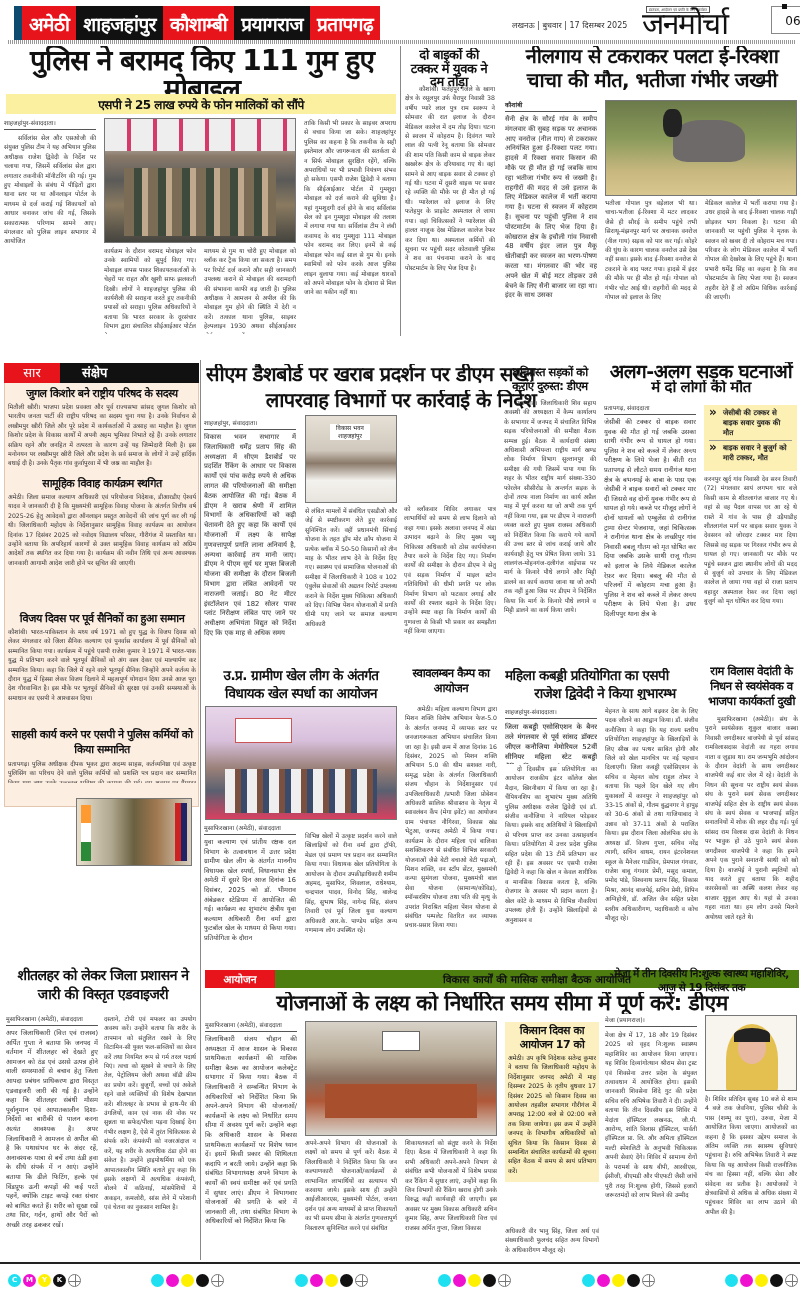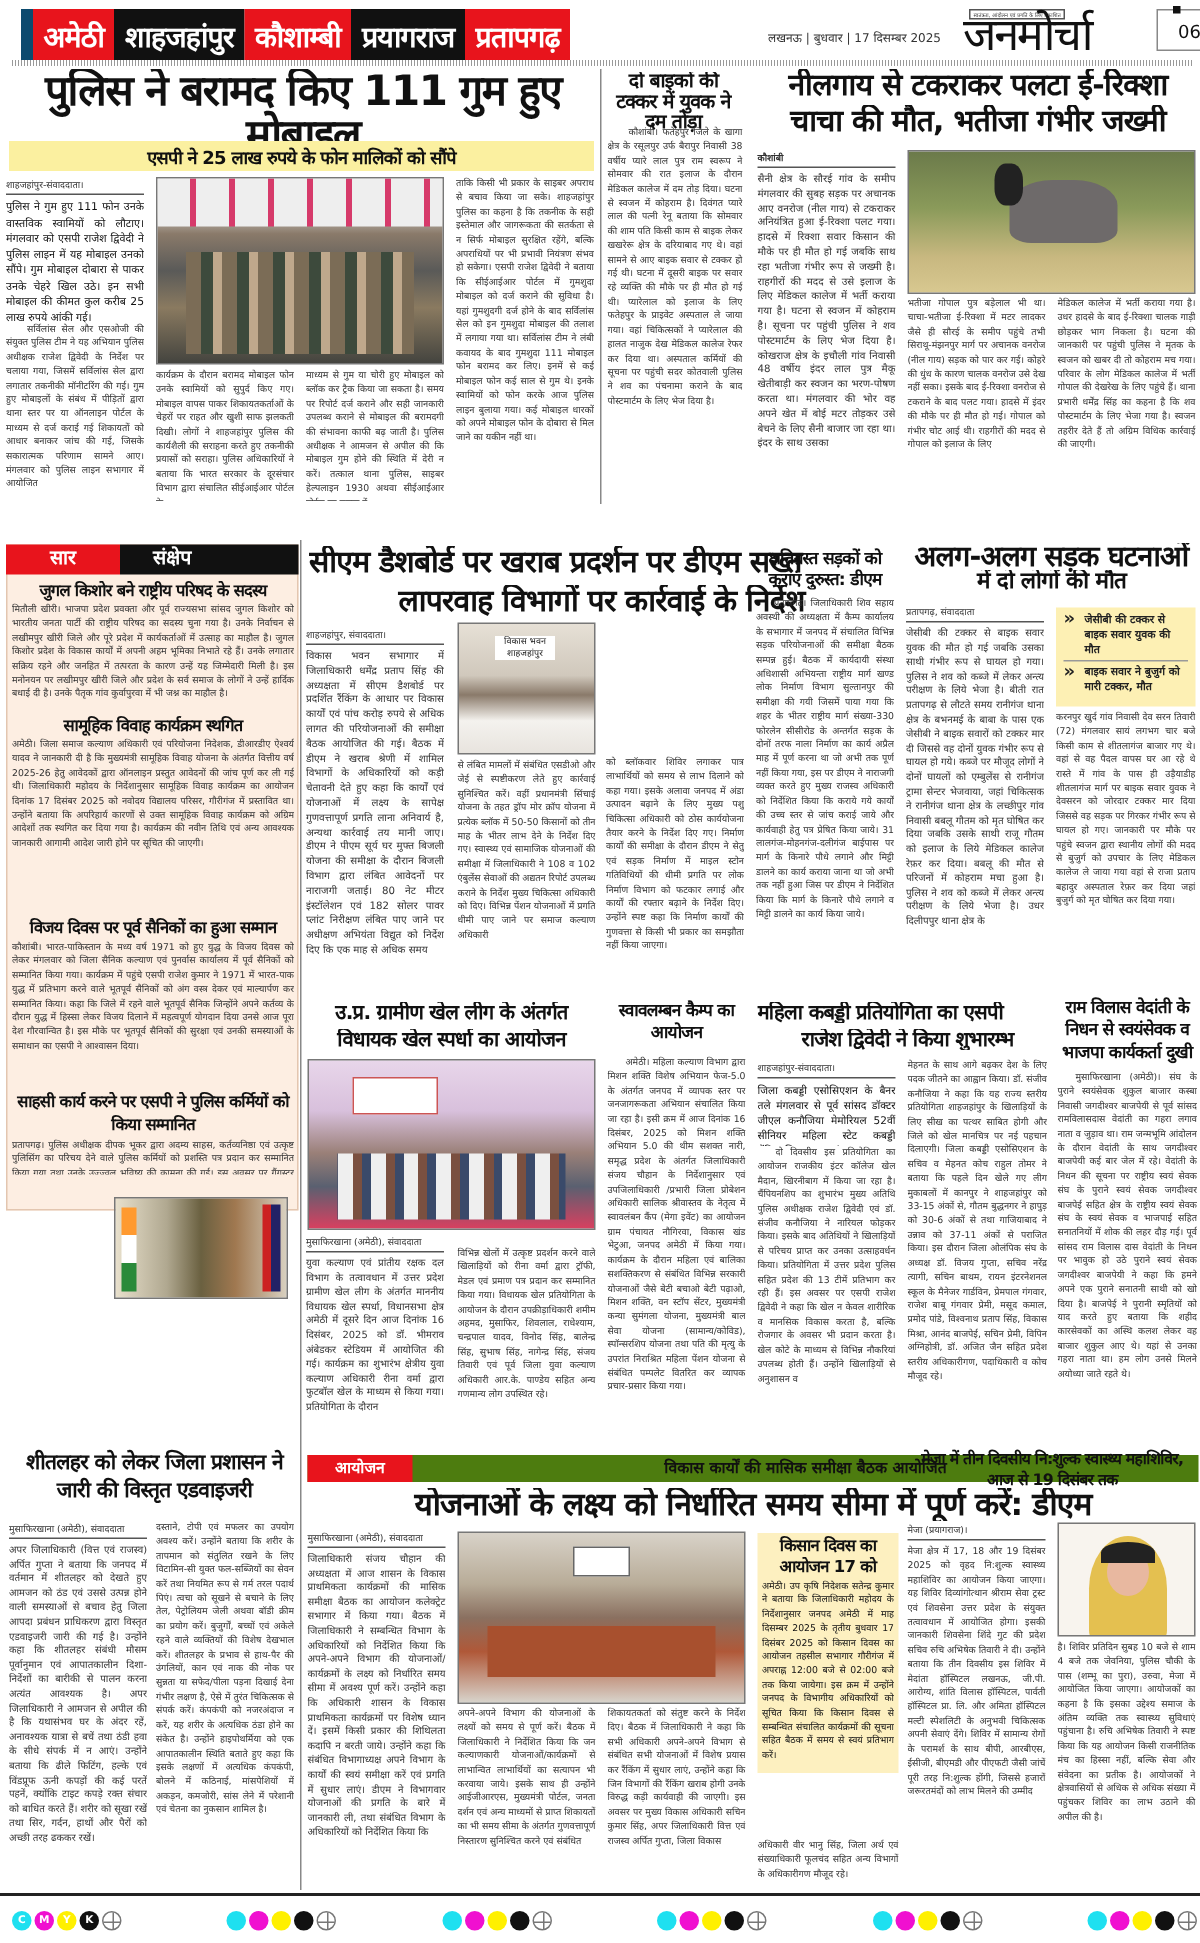--- a/index.html
+++ b/index.html
@@ -45,21 +45,20 @@
   </div>
 </div>
 <div class="abs rule-dots" style="left:8px;top:40px;width:788px"></div>
 
 <div class="abs hd" style="left:8px;top:46px;width:388px;font-size:28px;letter-spacing:-1px">पुलिस ने बरामद किए 111 गुम हुए मोबाइल</div>
 <div class="abs" style="left:6px;top:94px;width:390px;height:20px;background:#fbf0a0;text-align:center">
   <span class="sub-hd" style="font-size:12px;line-height:20px">एसपी ने 25 लाख रुपये के फोन मालिकों को सौंपे</span>
 </div>
 <div class="abs" style="left:4px;top:118px;width:92px;height:218px">
   <div class="byline">शाहजहांपुर-संवाददाता।</div>
-  <div class="txt" style="font-size:7.2px;line-height:10.5px;color:#111;height:82px">पुलिस ने गुम हुए 111 फोन उनके वास्तविक स्वामियों को लौटाए। मंगलवार को एसपी राजेश द्विवेदी ने पुलिस लाइन में यह मोबाइल उनको सौंपे। गुम मोबाइल दोबारा से पाकर उनके चेहरे खिल उठे। इन सभी मोबाइल की कीमत कुल करीब 25 लाख रुपये आंकी गई।</div>
   <div class="txt" style="height:110px;text-indent:14px">सर्विलांस सेल और एसओजी की संयुक्त पुलिस टीम ने यह अभियान पुलिस अधीक्षक राजेश द्विवेदी के निर्देश पर चलाया गया, जिसमें सर्विलांस सेल द्वारा लगातार तकनीकी मॉनीटरिंग की गई। गुम हुए मोबाइलों के संबंध में पीड़ितों द्वारा थाना स्तर पर या ऑनलाइन पोर्टल के माध्यम से दर्ज कराई गई शिकायतों को आधार बनाकर जांच की गई, जिसके सकारात्मक परिणाम सामने आए। मंगलवार को पुलिस लाइन सभागार में आयोजित</div>
 </div>
 <div class="photo" style="left:104px;top:118px;width:192px;height:125px;background:linear-gradient(180deg,#d8d6d2 0%,#c9c5bf 18%,#8a7a6a 30%,#5a5a58 50%,#8a7a60 70%,#44443f 100%)">
   <div style="position:absolute;left:0;top:0;width:100%;height:26%;background:repeating-linear-gradient(90deg,#eee 0 22px,#d63a6a 22px 26px)"></div>
   <div style="position:absolute;left:10%;top:40%;width:80%;height:55%;background:repeating-linear-gradient(90deg,#7b6c56 0 10px,#3d4a3c 10px 18px,#bfa88c 18px 24px)"></div>
 </div>
 <div class="abs txt" style="left:104px;top:246px;width:92px;height:88px">कार्यक्रम के दौरान बरामद मोबाइल फोन उनके स्वामियों को सुपुर्द किए गए। मोबाइल वापस पाकर शिकायतकर्ताओं के चेहरों पर राहत और खुशी साफ झलकती दिखी। लोगों ने शाहजहांपुर पुलिस की कार्यशैली की सराहना करते हुए तकनीकी प्रयासों को सराहा। पुलिस अधिकारियों ने बताया कि भारत सरकार के दूरसंचार विभाग द्वारा संचालित सीईआईआर पोर्टल के</div>
 <div class="abs txt" style="left:204px;top:246px;width:92px;height:88px">माध्यम से गुम या चोरी हुए मोबाइल को ब्लॉक कर ट्रैक किया जा सकता है। समय पर रिपोर्ट दर्ज कराने और सही जानकारी उपलब्ध कराने से मोबाइल की बरामदगी की संभावना काफी बढ़ जाती है। पुलिस अधीक्षक ने आमजन से अपील की कि मोबाइल गुम होने की स्थिति में देरी न करें। तत्काल थाना पुलिस, साइबर हेल्पलाइन 1930 अथवा सीईआईआर पोर्टल पर सूचना दें,</div>
 <div class="abs txt" style="left:304px;top:118px;width:92px;height:216px">ताकि किसी भी प्रकार के साइबर अपराध से बचाव किया जा सके। शाहजहांपुर पुलिस का कहना है कि तकनीक के सही इस्तेमाल और जागरूकता की सतर्कता से न सिर्फ मोबाइल सुरक्षित रहेंगे, बल्कि अपराधियों पर भी प्रभावी नियंत्रण संभव हो सकेगा। एसपी राजेश द्विवेदी ने बताया कि सीईआईआर पोर्टल में गुमशुदा मोबाइल को दर्ज कराने की सुविधा है। यहां गुमशुदगी दर्ज होने के बाद सर्विलांस सेल को इन गुमशुदा मोबाइल की तलाश में लगाया गया था। सर्विलांस टीम ने लंबी कवायद के बाद गुमशुदा 111 मोबाइल फोन बरामद कर लिए। इनमें से कई मोबाइल फोन कई साल से गुम थे। इनके स्वामियों को फोन करके आज पुलिस लाइन बुलाया गया। कई मोबाइल धारकों को अपने मोबाइल फोन के दोबारा से मिल जाने का यकीन नहीं था।</div>
 
@@ -76,21 +75,21 @@
 </div>
 <div class="photo" style="left:605px;top:100px;width:192px;height:96px;background:linear-gradient(180deg,#6b7a4a 0%,#8a9a5a 40%,#c8b880 75%,#d8c890 100%)">
   <div style="position:absolute;left:35%;top:20%;width:38%;height:45%;background:#6e6a6a;border-radius:40% 40% 20% 20%"></div>
   <div style="position:absolute;left:30%;top:8%;width:10%;height:30%;background:#222;border-radius:40%"></div>
 </div>
 <div class="abs txt" style="left:605px;top:198px;width:92px;height:136px">भतीजा गोपाल पुत्र बड़ेलाल भी था। चाचा-भतीजा ई-रिक्शा में मटर लादकर जैसे ही सौरई के समीप पहुंचे तभी सिराथू-मंझनपुर मार्ग पर अचानक वनरोज (नील गाय) सड़क को पार कर गई। कोहरे की धुंध के कारण चालक वनरोज उसे देख नहीं सका। इसके बाद ई-रिक्शा वनरोज से टकराने के बाद पलट गया। हादसे में इंदर की मौके पर ही मौत हो गई। गोपाल को गंभीर चोट आई थी। राहगीरों की मदद से गोपाल को इलाज के लिए</div>
 <div class="abs txt" style="left:705px;top:198px;width:92px;height:136px">मेडिकल कालेज में भर्ती कराया गया है। उधर हादसे के बाद ई-रिक्शा चालक गाड़ी छोड़कर भाग निकला है। घटना की जानकारी पर पहुंची पुलिस ने मृतक के स्वजन को खबर दी तो कोहराम मच गया। परिवार के लोग मेडिकल कालेज में भर्ती गोपाल की देखरेख के लिए पहुंचे हैं। थाना प्रभारी धर्मेंद्र सिंह का कहना है कि शव पोस्टमार्टम के लिए भेजा गया है। स्वजन तहरीर देते हैं तो अग्रिम विधिक कार्रवाई की जाएगी।</div>
 
 <div class="abs pink-box" style="left:4px;top:363px;width:195px;height:444px"></div>
 <div class="abs" style="left:4px;top:363px;width:195px;height:20px;display:flex">
-  <div style="background:#e8141c;color:#fff;font-weight:bold;font-size:13px;width:76px;text-align:center;line-height:20px">सार</div>
+  <div style="background:#e8141c;color:#fff;font-weight:normal;font-size:13px;width:56px;text-align:center;line-height:20px">सार</div>
   <div style="background:#111;color:#fff;font-weight:bold;font-size:13px;flex:1;padding-left:22px;line-height:20px">संक्षेप</div>
 </div>
 <div class="abs" style="left:8px;top:387px;width:188px">
   <div class="sub-hd" style="font-size:11px;line-height:14px">जुगल किशोर बने राष्ट्रीय परिषद के सदस्य</div>
   <div class="txt" style="height:74px;margin-top:1px">मितौली खीरी। भाजपा प्रदेश प्रवक्ता और पूर्व राज्यसभा सांसद जुगल किशोर को भारतीय जनता पार्टी की राष्ट्रीय परिषद का सदस्य चुना गया है। उनके निर्वाचन से लखीमपुर खीरी जिले और पूरे प्रदेश में कार्यकर्ताओं में उत्साह का माहौल है। जुगल किशोर प्रदेश के विकास कार्यों में अपनी अहम भूमिका निभाते रहे हैं। उनके लगातार सक्रिय रहने और जनहित में तत्परता के कारण उन्हें यह जिम्मेदारी मिली है। इस मनोनयन पर लखीमपुर खीरी जिले और प्रदेश के सर्व समाज के लोगों ने उन्हें हार्दिक बधाई दी है। उनके पैतृक गांव कुर्वापुरवा में भी जश्न का माहौल है।</div>
 </div>
 <div class="abs" style="left:8px;top:477px;width:188px">
   <div class="sub-hd" style="font-size:11px;line-height:14px">सामूहिक विवाह कार्यक्रम स्थगित</div>
   <div class="txt" style="height:74px;margin-top:1px">अमेठी। जिला समाज कल्याण अधिकारी एवं परियोजना निदेशक, डीआरडीए ऐश्वर्य यादव ने जानकारी दी है कि मुख्यमंत्री सामूहिक विवाह योजना के अंतर्गत वित्तीय वर्ष 2025-26 हेतु आवेदकों द्वारा ऑनलाइन प्रस्तुत आवेदनों की जांच पूर्ण कर ली गई थी। जिलाधिकारी महोदय के निर्देशानुसार सामूहिक विवाह कार्यक्रम का आयोजन दिनांक 17 दिसंबर 2025 को नवोदय विद्यालय परिसर, गौरीगंज में प्रस्तावित था। उन्होंने बताया कि अपरिहार्य कारणों से उक्त सामूहिक विवाह कार्यक्रम को अग्रिम आदेशों तक स्थगित कर दिया गया है। कार्यक्रम की नवीन तिथि एवं अन्य आवश्यक जानकारी आगामी आदेश जारी होने पर सूचित की जाएगी।</div>
 </div>

